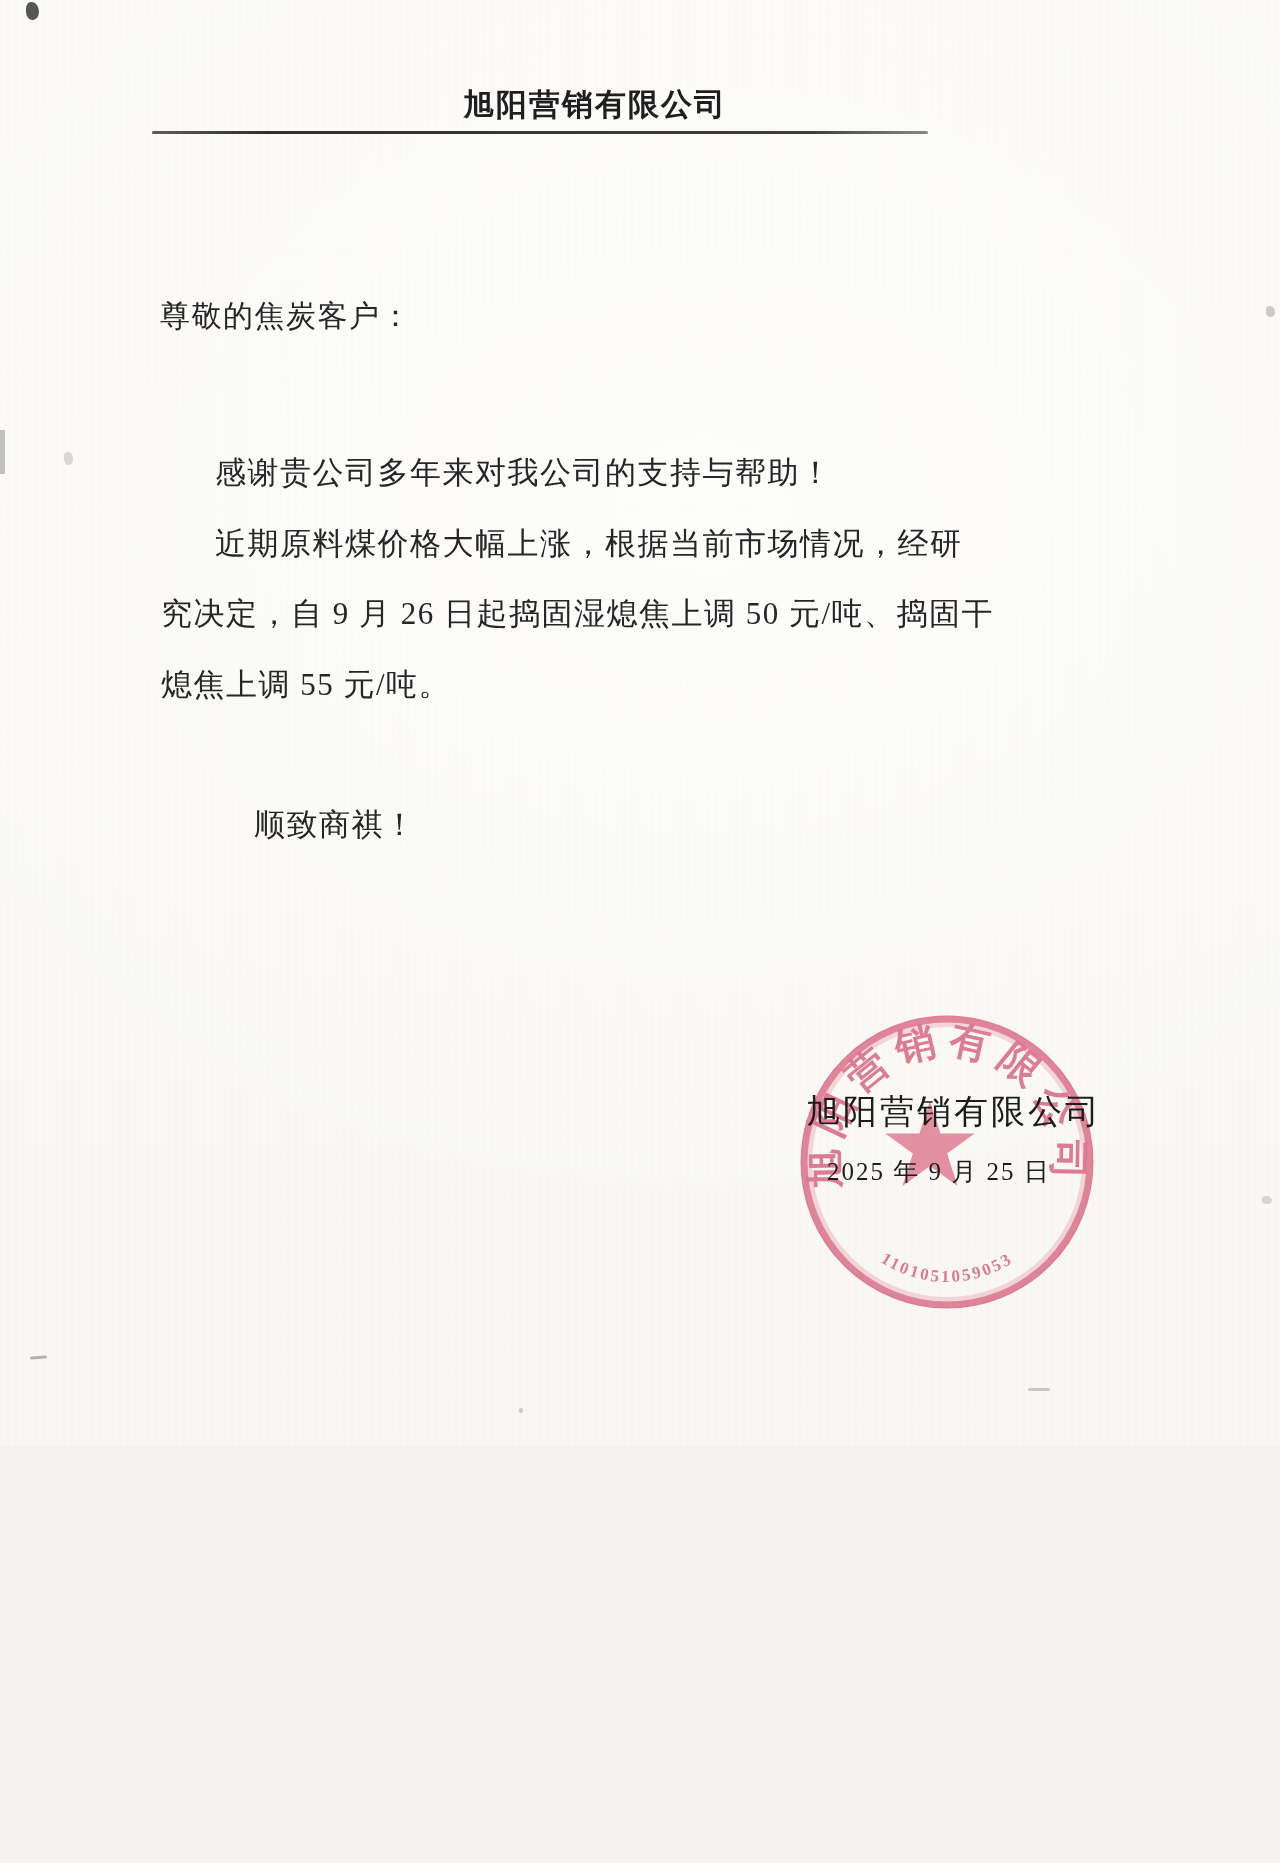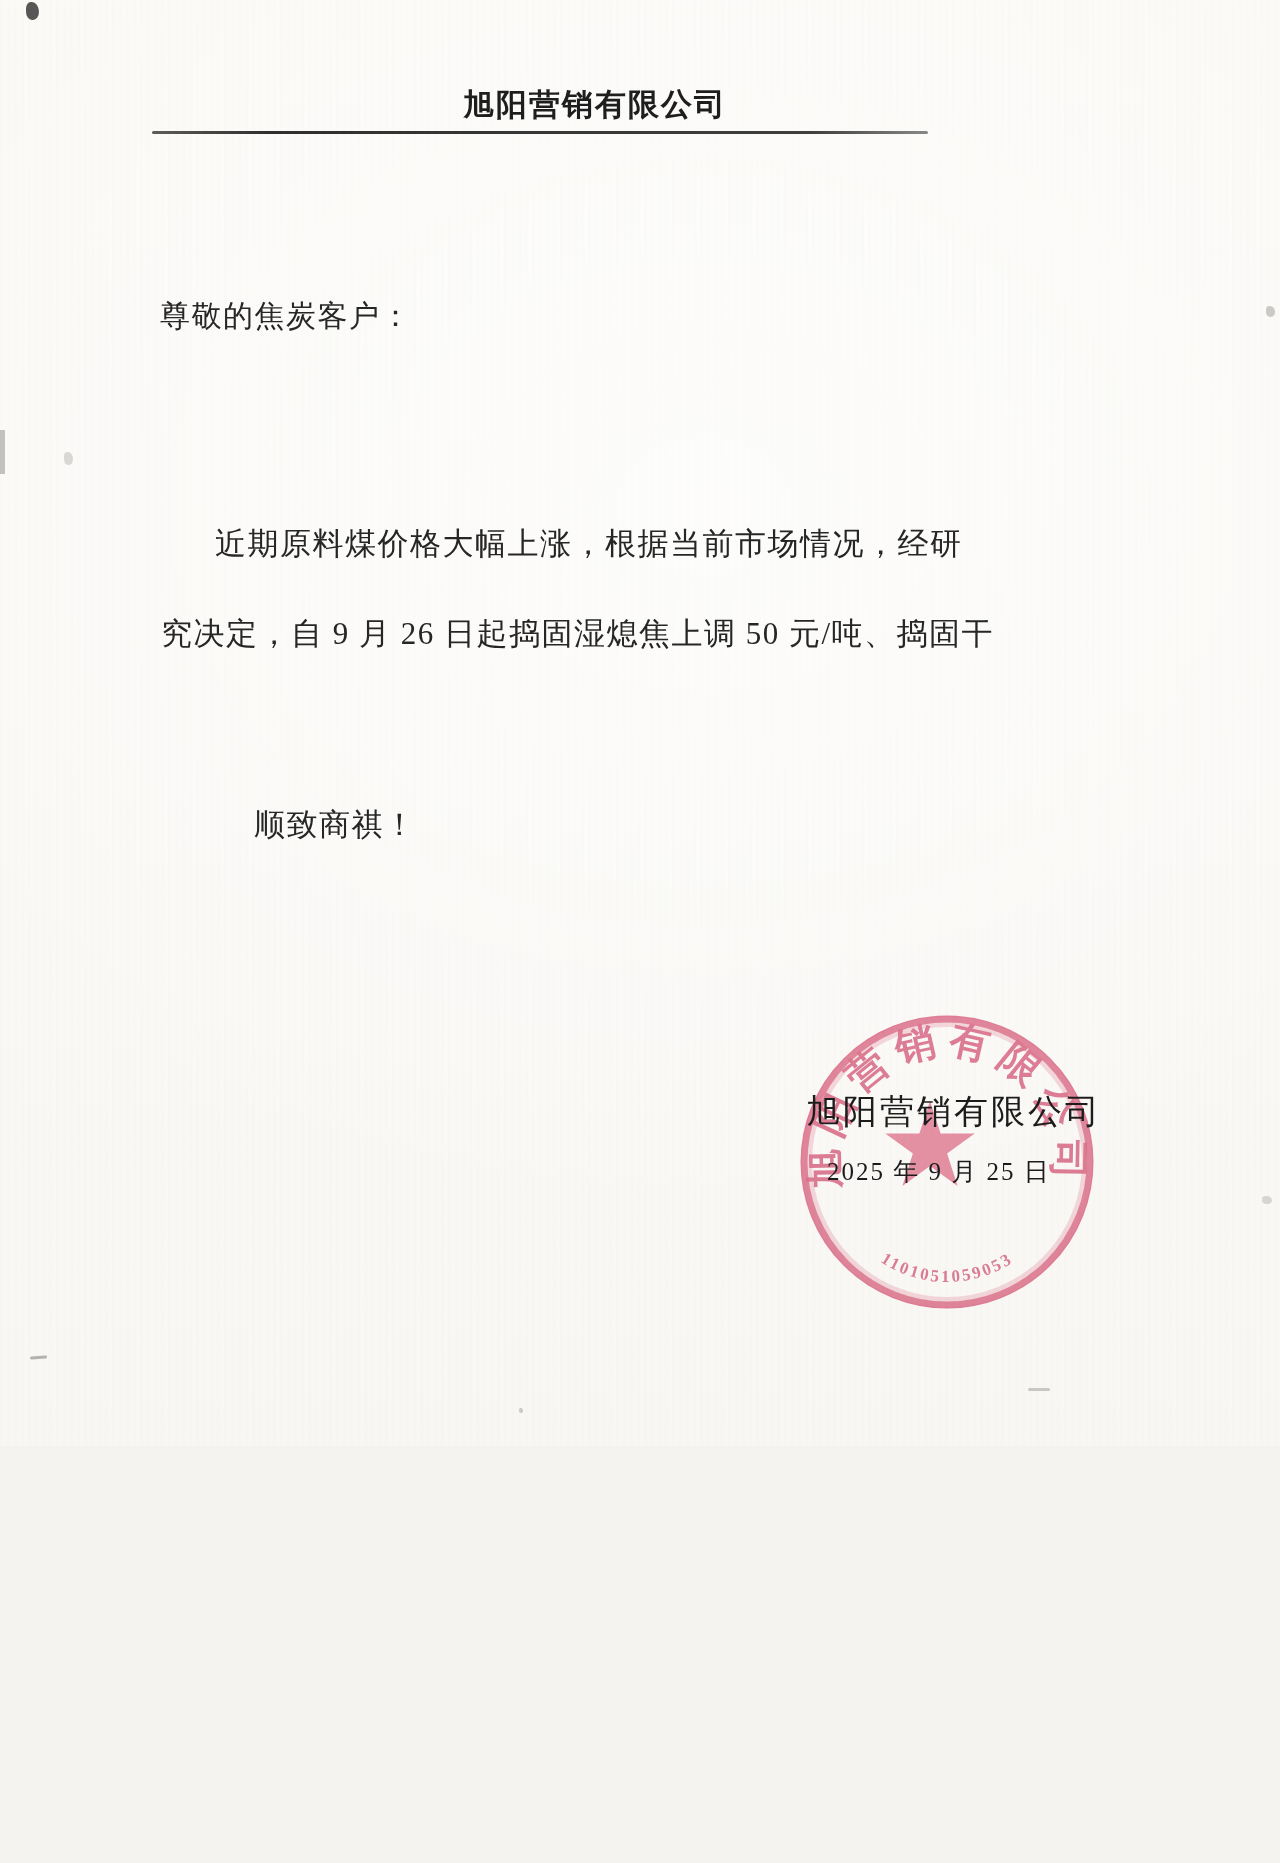--- a/index.html
+++ b/index.html
@@ -45,21 +45,21 @@
 
   .body-text {
     font-size: 31px;
     letter-spacing: 1.5px;
     color: #262626;
     white-space: nowrap;
   }
   .salutation { top: 296px; left: 160px; font-size: 30px; }
   .line-1 { top: 452px; left: 215px; }
   .line-2 { top: 523px; left: 215px; text-align: right; }
-  .line-3 { top: 593px; left: 161px; margin-top: 20px; }
+  .line-3 { top: 593px; left: 161px; }
   .line-4 { top: 664px; left: 161px; }
   .closing { top: 804px; left: 254px; }
 
   .sig-company {
     top: 1089px;
     left: 806px;
     font-size: 34px;
     letter-spacing: 3px;
     color: #1c1c1c;
     z-index: 5;
@@ -110,22 +110,24 @@
 </style>
 </head>
 <body>
 
 <div class="page">
 
   <div class="abs doc-title">旭阳营销有限公司</div>
   <div class="abs head-rule"></div>
 
   <div class="abs body-text salutation">尊敬的焦炭客户：</div>
+  <div class="abs body-text line-1">感谢贵公司多年来对我公司的支持与帮助！</div>
   <div class="abs body-text line-2">近期原料煤价格大幅上涨，根据当前市场情况，经研</div>
   <div class="abs body-text line-3">究决定，自 9 月 26 日起捣固湿熄焦上调 50 元/吨、捣固干</div>
+  <div class="abs body-text line-4">熄焦上调 55 元/吨。</div>
   <div class="abs body-text closing">顺致商祺！</div>
 
   <div class="abs stamp">
     <svg viewBox="0 0 308 308">
 
       <circle cx="154" cy="154" r="143" fill="none" stroke="#db5f7f" stroke-width="7" opacity="0.9"></circle>
       <circle cx="154" cy="154" r="140" fill="none" stroke="#e78aa1" stroke-width="10" opacity="0.35"></circle>
 
       <path id="sealArc" d="M 49.7 182 A 108 108 0 1 1 258.3 182" fill="none"></path>
       <text class="arc-text" fill="#dc6282" opacity="0.92">

